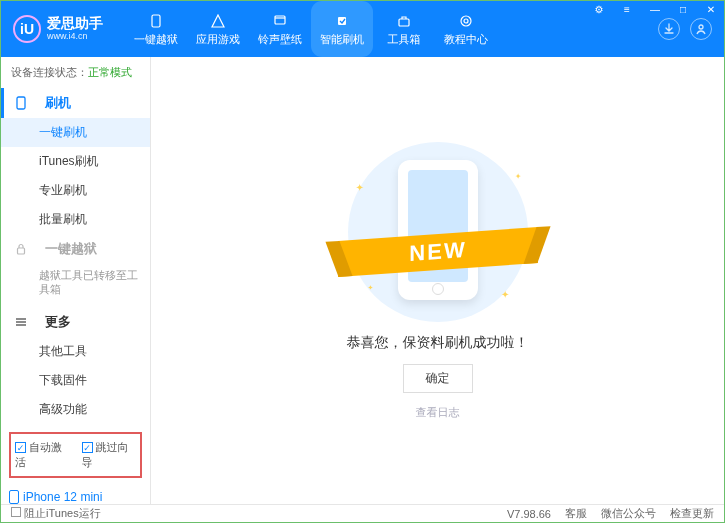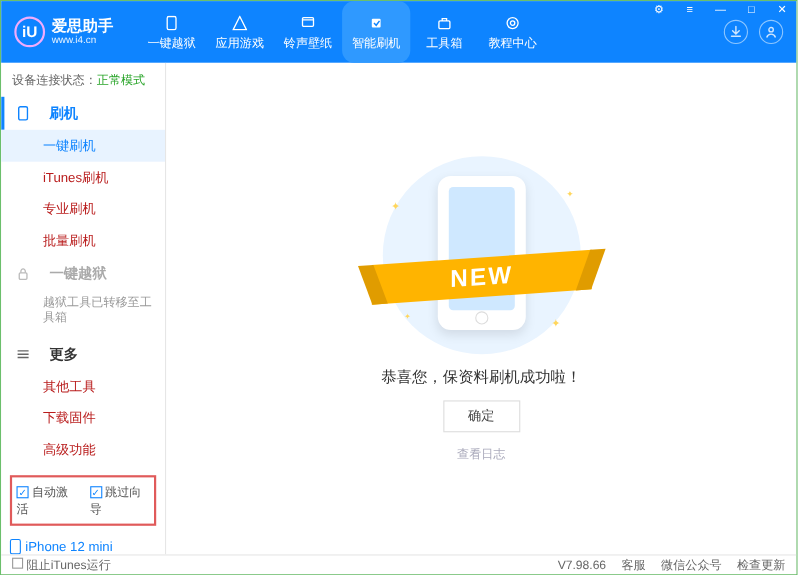--- a/index.html
+++ b/index.html
@@ -24,21 +24,21 @@
 
   
   .body { flex: 1; display: flex; overflow: hidden; }
   .sidebar { width: 150px; border-right: 1px solid #e6e6e6; display: flex; flex-direction: column; font-size: 12px; color: #333; }
   .status-row { padding: 8px 10px; color: #666; font-size: 11px; }
   .status-row .mode { color: #2aa52a; }
   .section-head { display: flex; align-items: center; gap: 18px; padding: 6px 14px; color: #333; font-size: 13px; font-weight: bold; }
   .section-head.blue { color: #0e84ff; border-left: 3px solid #0e84ff; padding-left: 11px; }
   .section-head.gray { color: #aaa; }
   .sub-items { }
-  .sub-item { padding: 6px 10px 6px 38px; color: #b91c1c; cursor: pointer; font-size: 12px; }
+  .sub-item { padding: 6px 10px 6px 38px; color: #404040; cursor: pointer; font-size: 12px; }
   .sub-item.active { background: #e8f3ff; color: #0e84ff; }
   .sub-note { padding: 4px 10px 10px 38px; color: #999; font-size: 11px; line-height: 1.3; }
 
   .checkbox-row { border: 2px solid #e05a5a; margin: 8px 8px; padding: 6px 4px; display: flex; gap: 12px; align-items: center; font-size: 11px; color: #555; }
   .cb { width: 11px; height: 11px; border: 1px solid #0e84ff; display: inline-flex; align-items: center; justify-content: center; color: #0e84ff; font-size: 9px; margin-right: 3px; vertical-align: middle; }
 
   .device-box { margin: 4px 8px; font-size: 11px; color: #555; }
   .device-name { color: #0e84ff; font-size: 12px; display: flex; align-items: center; gap: 4px; }
   .device-square { width: 10px; height: 14px; border: 1.5px solid #0e84ff; border-radius: 2px; }
   .device-storage { display: inline-block; font-size: 10px; color: #999; border: 1px solid #ddd; border-radius: 2px; padding: 0 4px; margin-top: 2px; }

